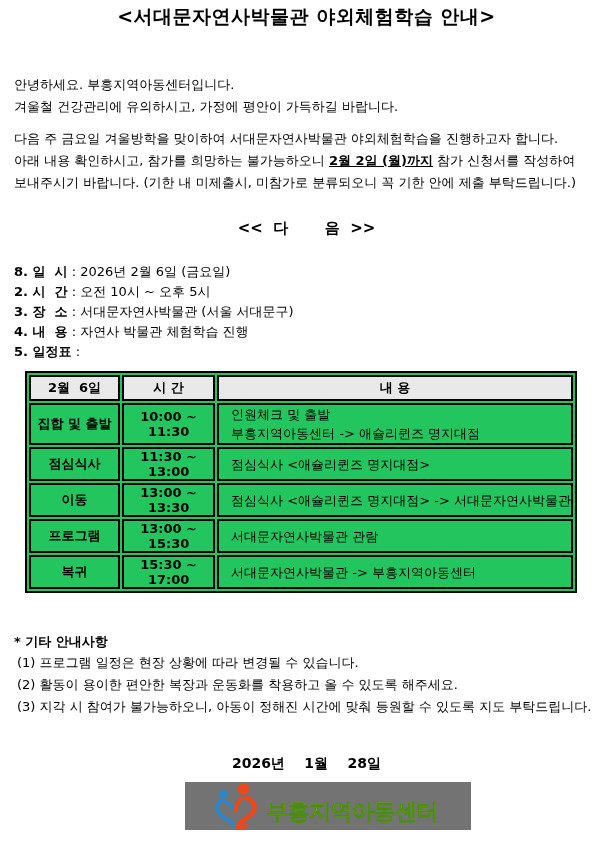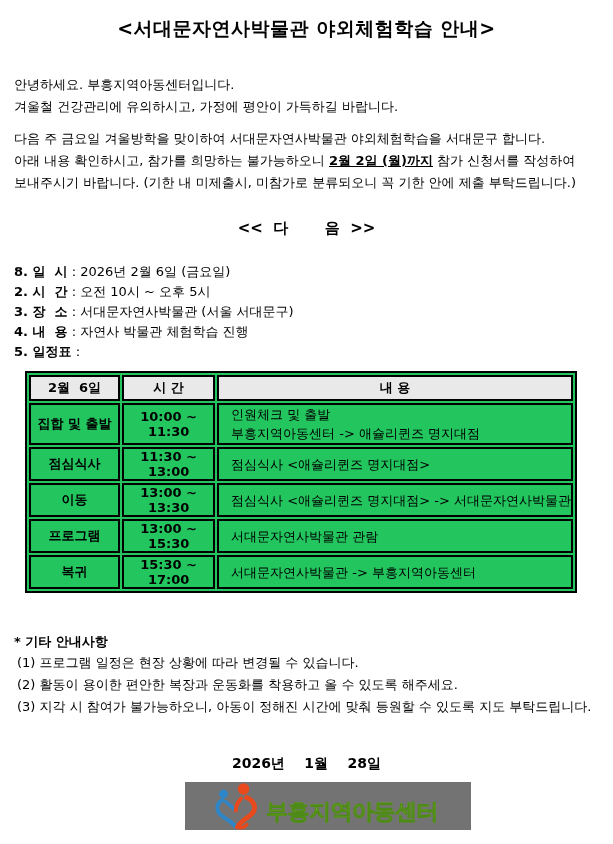--- a/index.html
+++ b/index.html
@@ -8,21 +8,21 @@
     position: relative;
     width: 613px;
     height: 844px;
     background: #ffffff;
     font-family: "DejaVu Sans", sans-serif;
     color: #000;
     overflow: hidden;
   }
   .doc-title {
     position: absolute;
-    top: 16px; left: 0; right: 0;
+    top: 4px; left: 0; right: 0;
     text-align: center;
     font-size: 19px;
     font-weight: bold;
     letter-spacing: 0.5px;
     white-space: pre;
   }
   .para { position: absolute; left: 14px; right: 10px; font-size: 13px; }
   .para .line { line-height: 22px; white-space: pre-wrap; }
   .greeting { top: 74px; }
   .intro { top: 128px; }
@@ -96,21 +96,21 @@
 <div class="page">
 
   <div class="doc-title">&lt;서대문자연사박물관 야외체험학습 안내&gt;</div>
 
   <div class="para greeting">
     <div class="line">안녕하세요. 부흥지역아동센터입니다.</div>
     <div class="line">겨울철 건강관리에 유의하시고, 가정에 평안이 가득하길 바랍니다.</div>
   </div>
 
   <div class="para intro">
-    <div class="line">다음 주 금요일 겨울방학을 맞이하여 서대문자연사박물관 야외체험학습을 서대문구 합니다.</div>
+    <div class="line">다음 주 금요일 겨울방학을 맞이하여 서대문자연사박물관 야외체험학습을 진행하고자 합니다.</div>
     <div class="line"><span>아래 내용 확인하시고, 참가를 희망하는 불가능하오니 </span><span class="bold-underline">2월 2일 (월)까지</span><span> 참가 신청서를 작성하여</span></div>
     <div class="line">보내주시기 바랍니다. (기한 내 미제출시, 미참가로 분류되오니 꼭 기한 안에 제출 부탁드립니다.)</div>
   </div>
 
   <div class="divider">&lt;&lt;  다       음  &gt;&gt;</div>
 
   <div class="details">
     <div class="detail-row"><span class="detail-label">8. 일  시</span><span class="detail-colon"> : </span><span class="detail-value">2026년 2월 6일 (금요일)</span></div>
     <div class="detail-row"><span class="detail-label">2. 시  간</span><span class="detail-colon"> : </span><span class="detail-value">오전 10시 ~ 오후 5시</span></div>
     <div class="detail-row"><span class="detail-label">3. 장  소</span><span class="detail-colon"> : </span><span class="detail-value">서대문자연사박물관 (서울 서대문구)</span></div>

